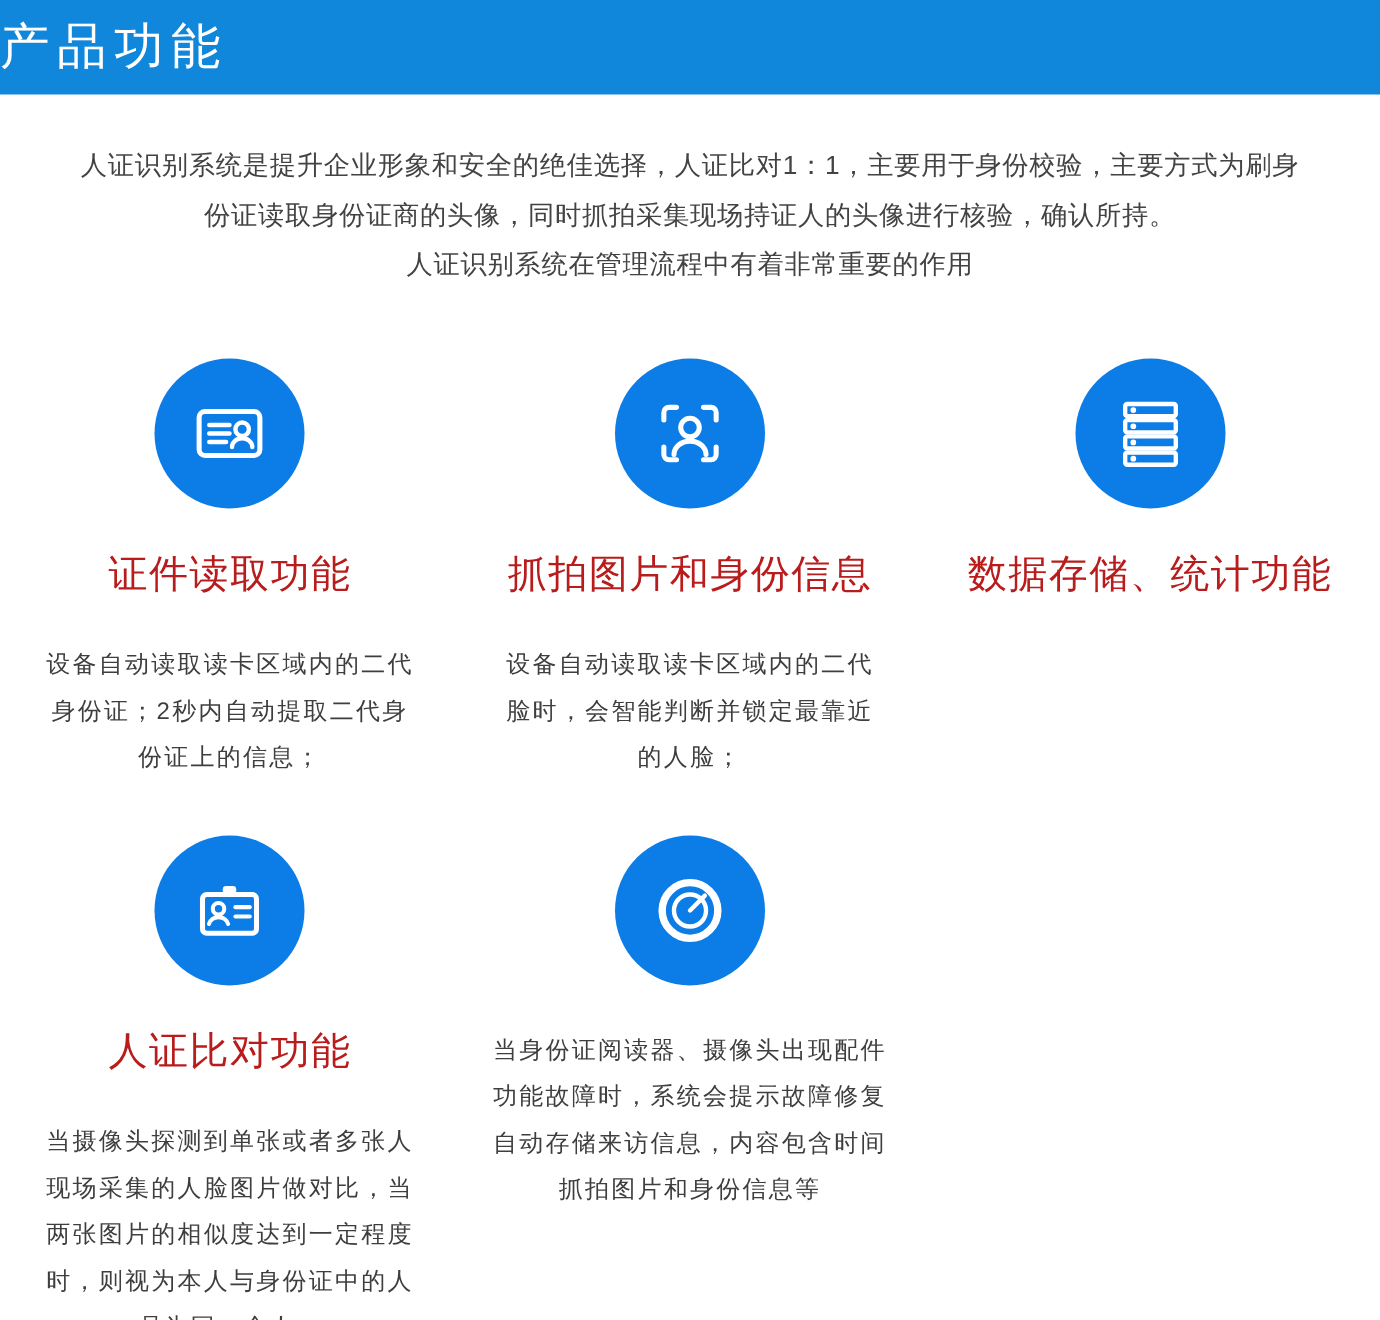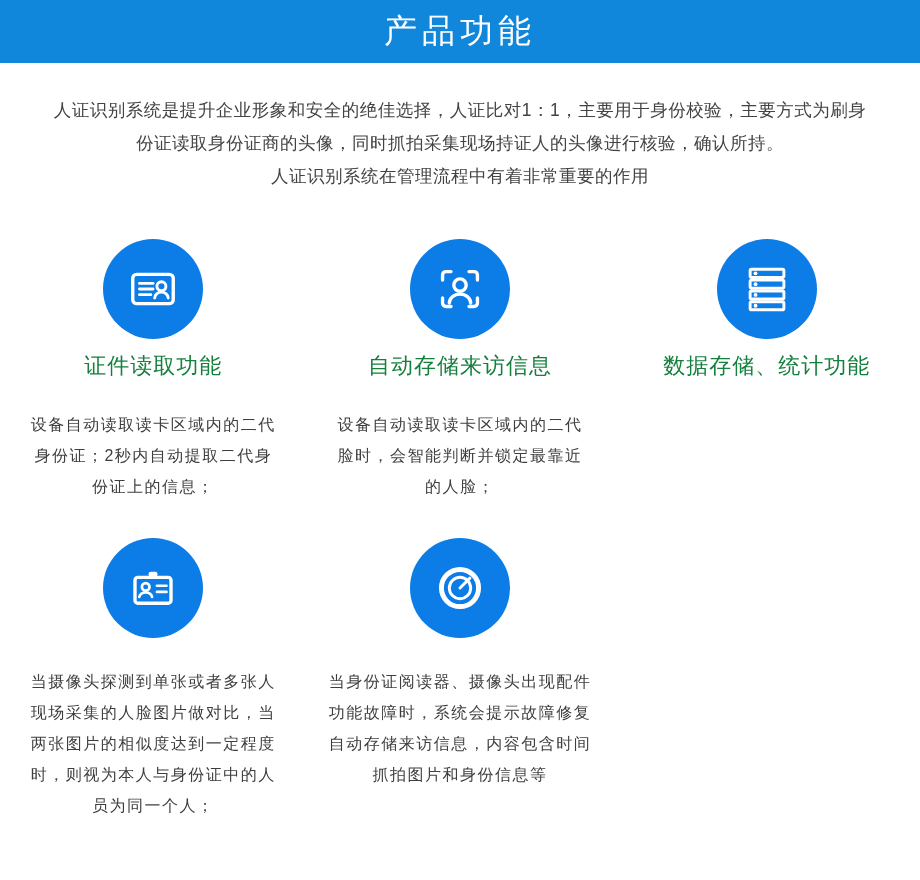--- a/index.html
+++ b/index.html
@@ -3,43 +3,43 @@
 <meta charset="utf-8">
 <style>
   * { margin:0; padding:0; box-sizing:border-box; }
   html,body { width:920px; background:#ffffff; }
   body {
     height:880px; overflow:hidden;
     font-family:"Liberation Sans","DejaVu Sans",sans-serif;
   }
   .header {
     height:63px; background:#1187dc;
-    display:flex; align-items:center; justify-content:center;
+    display:flex; align-items:center; 
   }
   .header-title {
     color:#ffffff; font-size:33px; font-weight:400; letter-spacing:5px;
   }
   .intro {
     margin-top:31px; padding:0 4px;
     text-align:center; white-space:pre-line;
     color:#434343; font-size:17.5px; line-height:33px; letter-spacing:0.5px;
   }
   .features {
     margin-top:46px;
     display:grid; grid-template-columns:repeat(3,1fr); row-gap:36px;
   }
   .feature { text-align:center; }
   .icon-circle {
     width:100px; height:100px; border-radius:50%; background:#0c7ce6;
     margin:0 auto; display:flex; align-items:center; justify-content:center;
   }
   .icon-circle svg { width:54px; height:54px; display:block; }
   .feature-title {
-    margin-top:12px; font-size:22px; font-weight:400;
-    color:#15803d; letter-spacing:1px;
+    margin-top:26px; font-size:26px; font-weight:400;
+    color:#b91c1c; letter-spacing:1px;
   }
   .feature-desc {
     margin:28px auto 0; width:288px;
     white-space:pre-line;
     font-size:16px; line-height:31px; letter-spacing:1.5px; color:#3e3e3e;
   }
 </style>
 </head>
 <body>
 
@@ -74,21 +74,21 @@
     <div class="icon-circle">
       <svg viewBox="0 0 48 48" fill="none" stroke="#ffffff" stroke-width="3" stroke-linecap="round">
         <path d="M16 8.5 h-4.5 a3 3 0 0 0 -3 3 v4.5"></path>
         <path d="M32 8.5 h4.5 a3 3 0 0 1 3 3 v4.5"></path>
         <path d="M8.5 32 v4.5 a3 3 0 0 0 3 3 h4.5"></path>
         <path d="M39.5 32 v4.5 a3 3 0 0 1 -3 3 h-4.5"></path>
         <circle cx="24" cy="20.5" r="5.5"></circle>
         <path d="M14.5 36.5 a9.5 8 0 0 1 19 0"></path>
       </svg>
     </div>
-    <div class="feature-title">自动存储来访信息</div>
+    <div class="feature-title">抓拍图片和身份信息</div>
     <div class="feature-desc">设备自动读取读卡区域内的二代
 脸时，会智能判断并锁定最靠近
 的人脸；</div>
   </div>
 
   <div class="feature">
     <div class="icon-circle">
       <svg viewBox="0 0 48 48" fill="none" stroke="#ffffff">
         <rect x="9" y="6.5" width="30" height="7.2" rx="1.2" stroke-width="2.6"></rect>
         <rect x="9" y="16.1" width="30" height="7.2" rx="1.2" stroke-width="2.6"></rect>
@@ -107,20 +107,21 @@
     <div class="icon-circle">
       <svg viewBox="0 0 48 48" fill="none" stroke="#ffffff" stroke-linecap="round">
         <rect x="8" y="14.5" width="32" height="23" rx="2.5" stroke-width="3"></rect>
         <rect x="20" y="9.5" width="8" height="4.5" rx="2" fill="#ffffff" stroke="none"></rect>
         <circle cx="17.5" cy="23" r="3.4" stroke-width="2.4"></circle>
         <path d="M11.8 32 a5.8 5 0 0 1 11.4 0" stroke-width="2.4"></path>
         <line x1="27.5" y1="22" x2="36" y2="22" stroke-width="2.4"></line>
         <line x1="27.5" y1="27.5" x2="36" y2="27.5" stroke-width="2.4"></line>
       </svg>
     </div>
+    <div class="feature-title">人证比对功能</div>
     <div class="feature-desc">当摄像头探测到单张或者多张人
 现场采集的人脸图片做对比，当
 两张图片的相似度达到一定程度
 时，则视为本人与身份证中的人
 员为同一个人；</div>
   </div>
 
   <div class="feature">
     <div class="icon-circle">
       <svg viewBox="0 0 48 48" fill="none" stroke="#ffffff" stroke-linecap="round">

